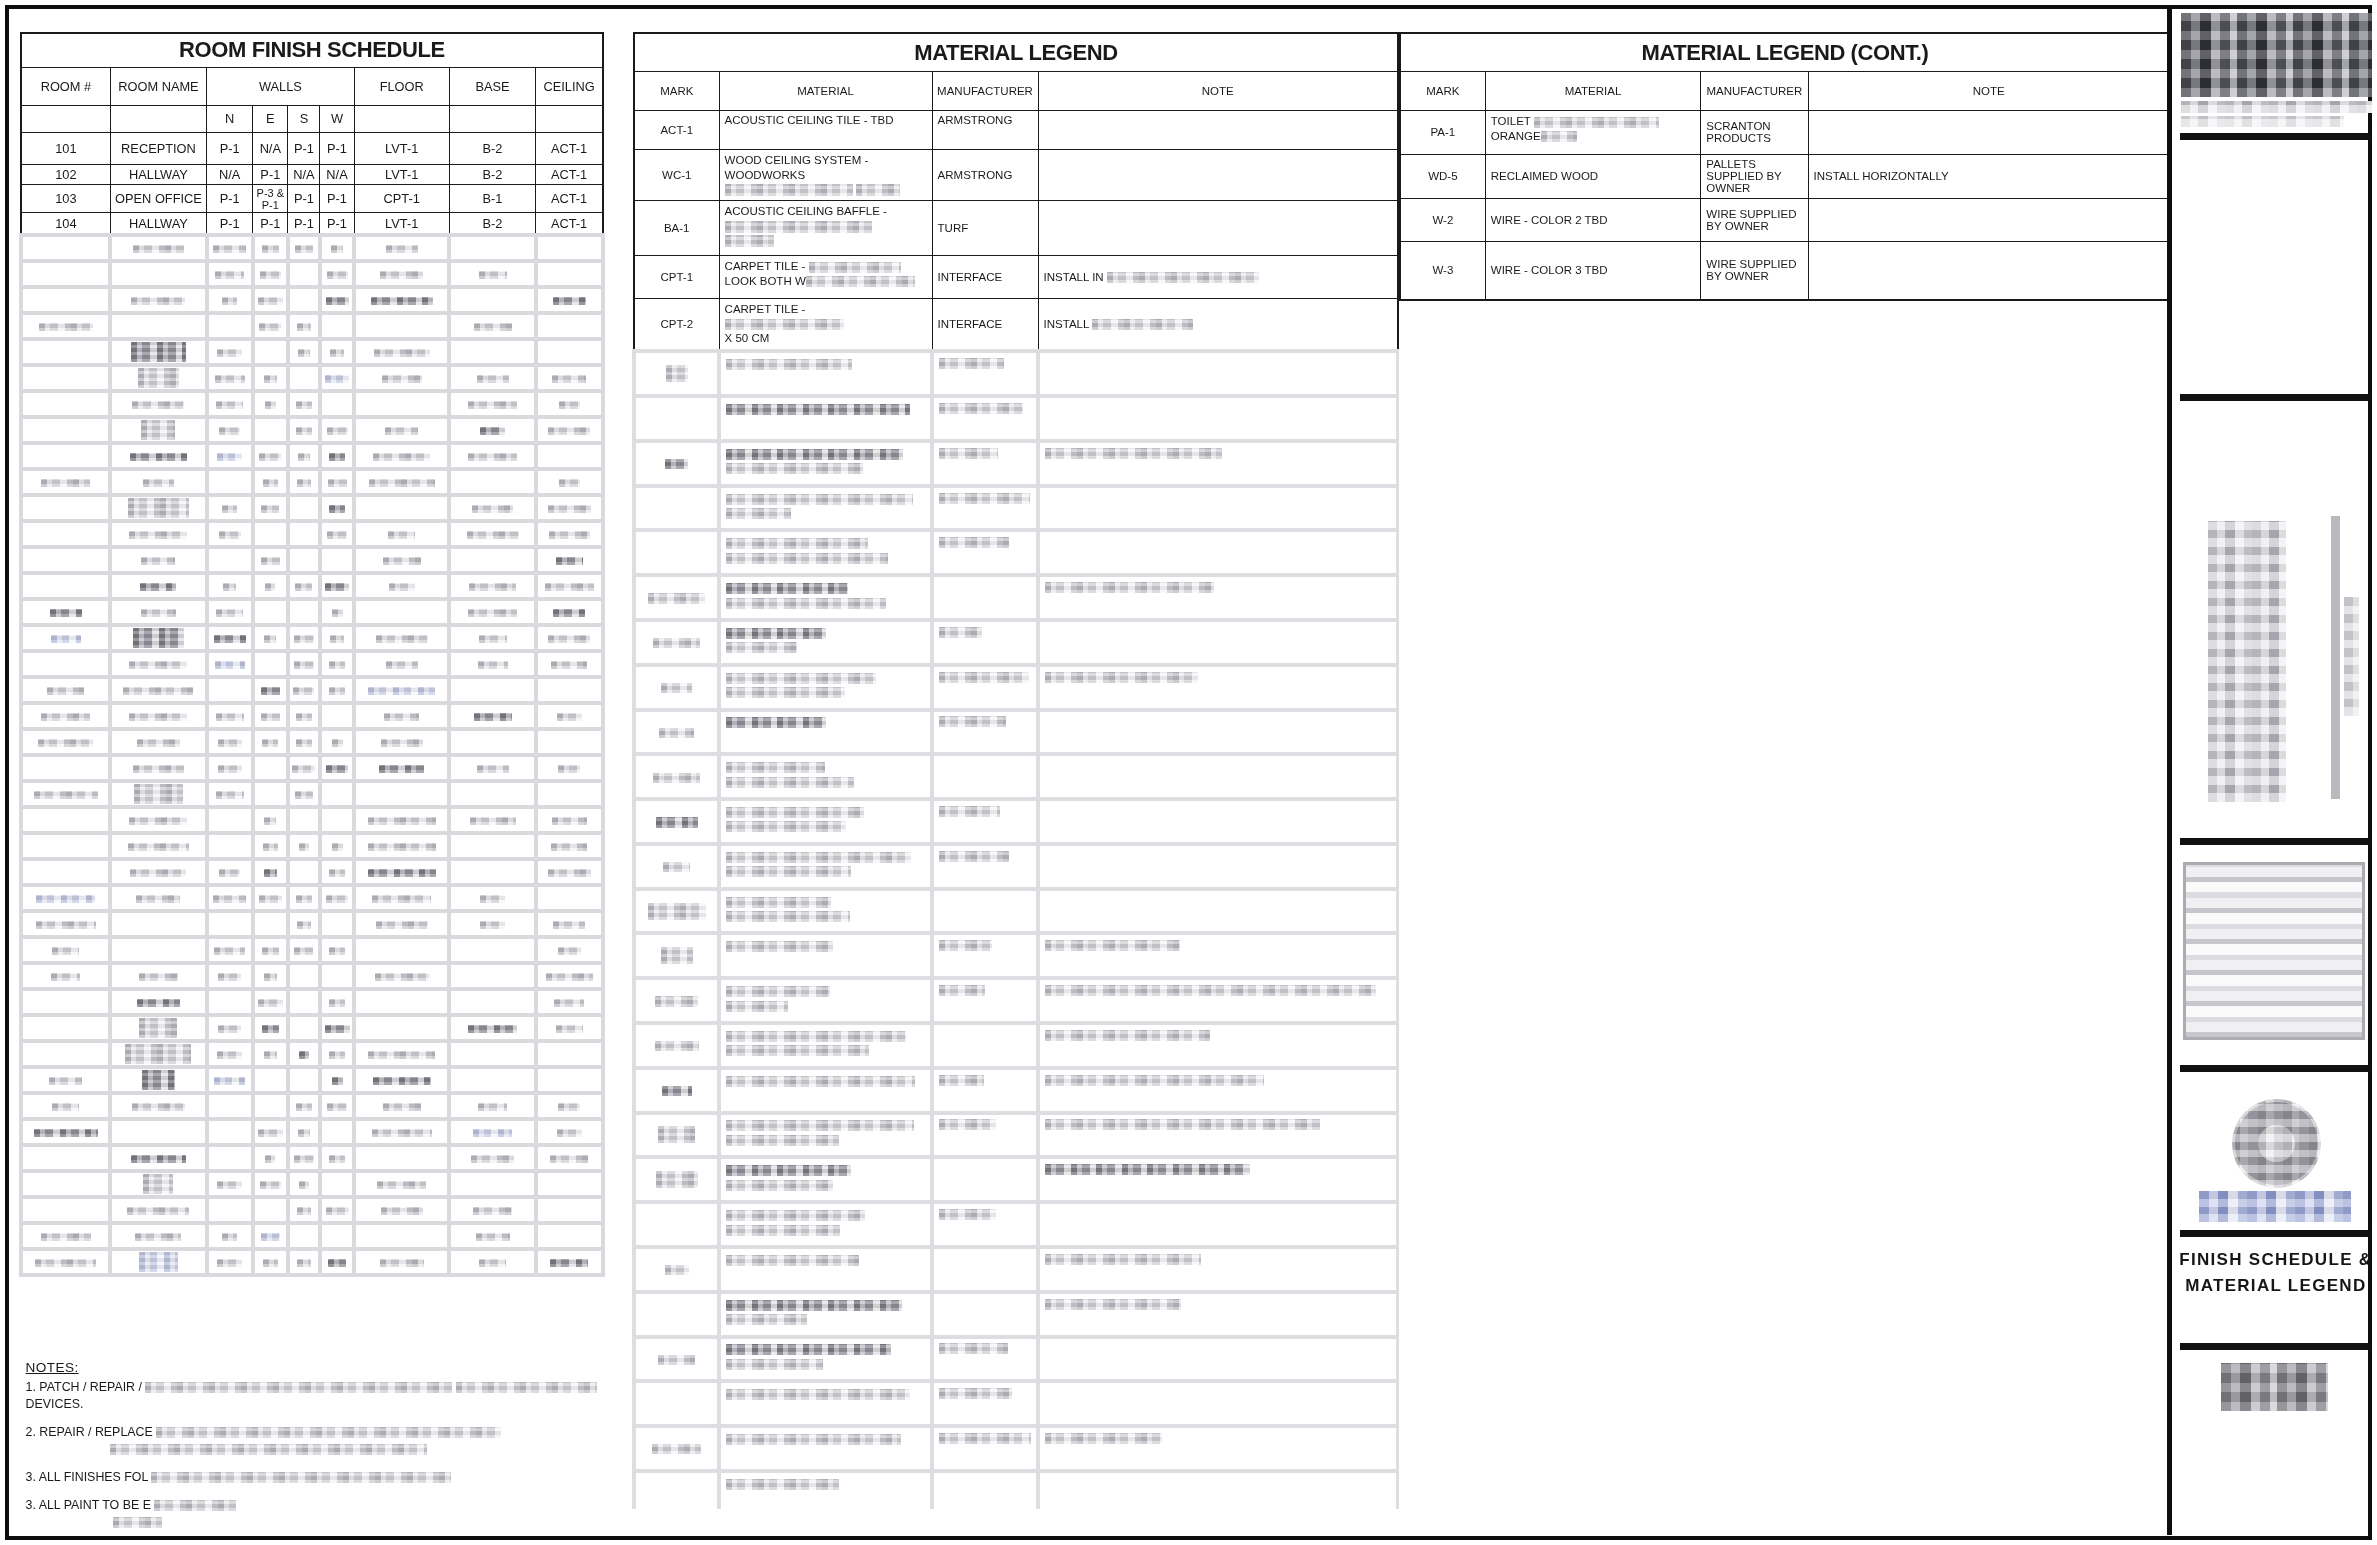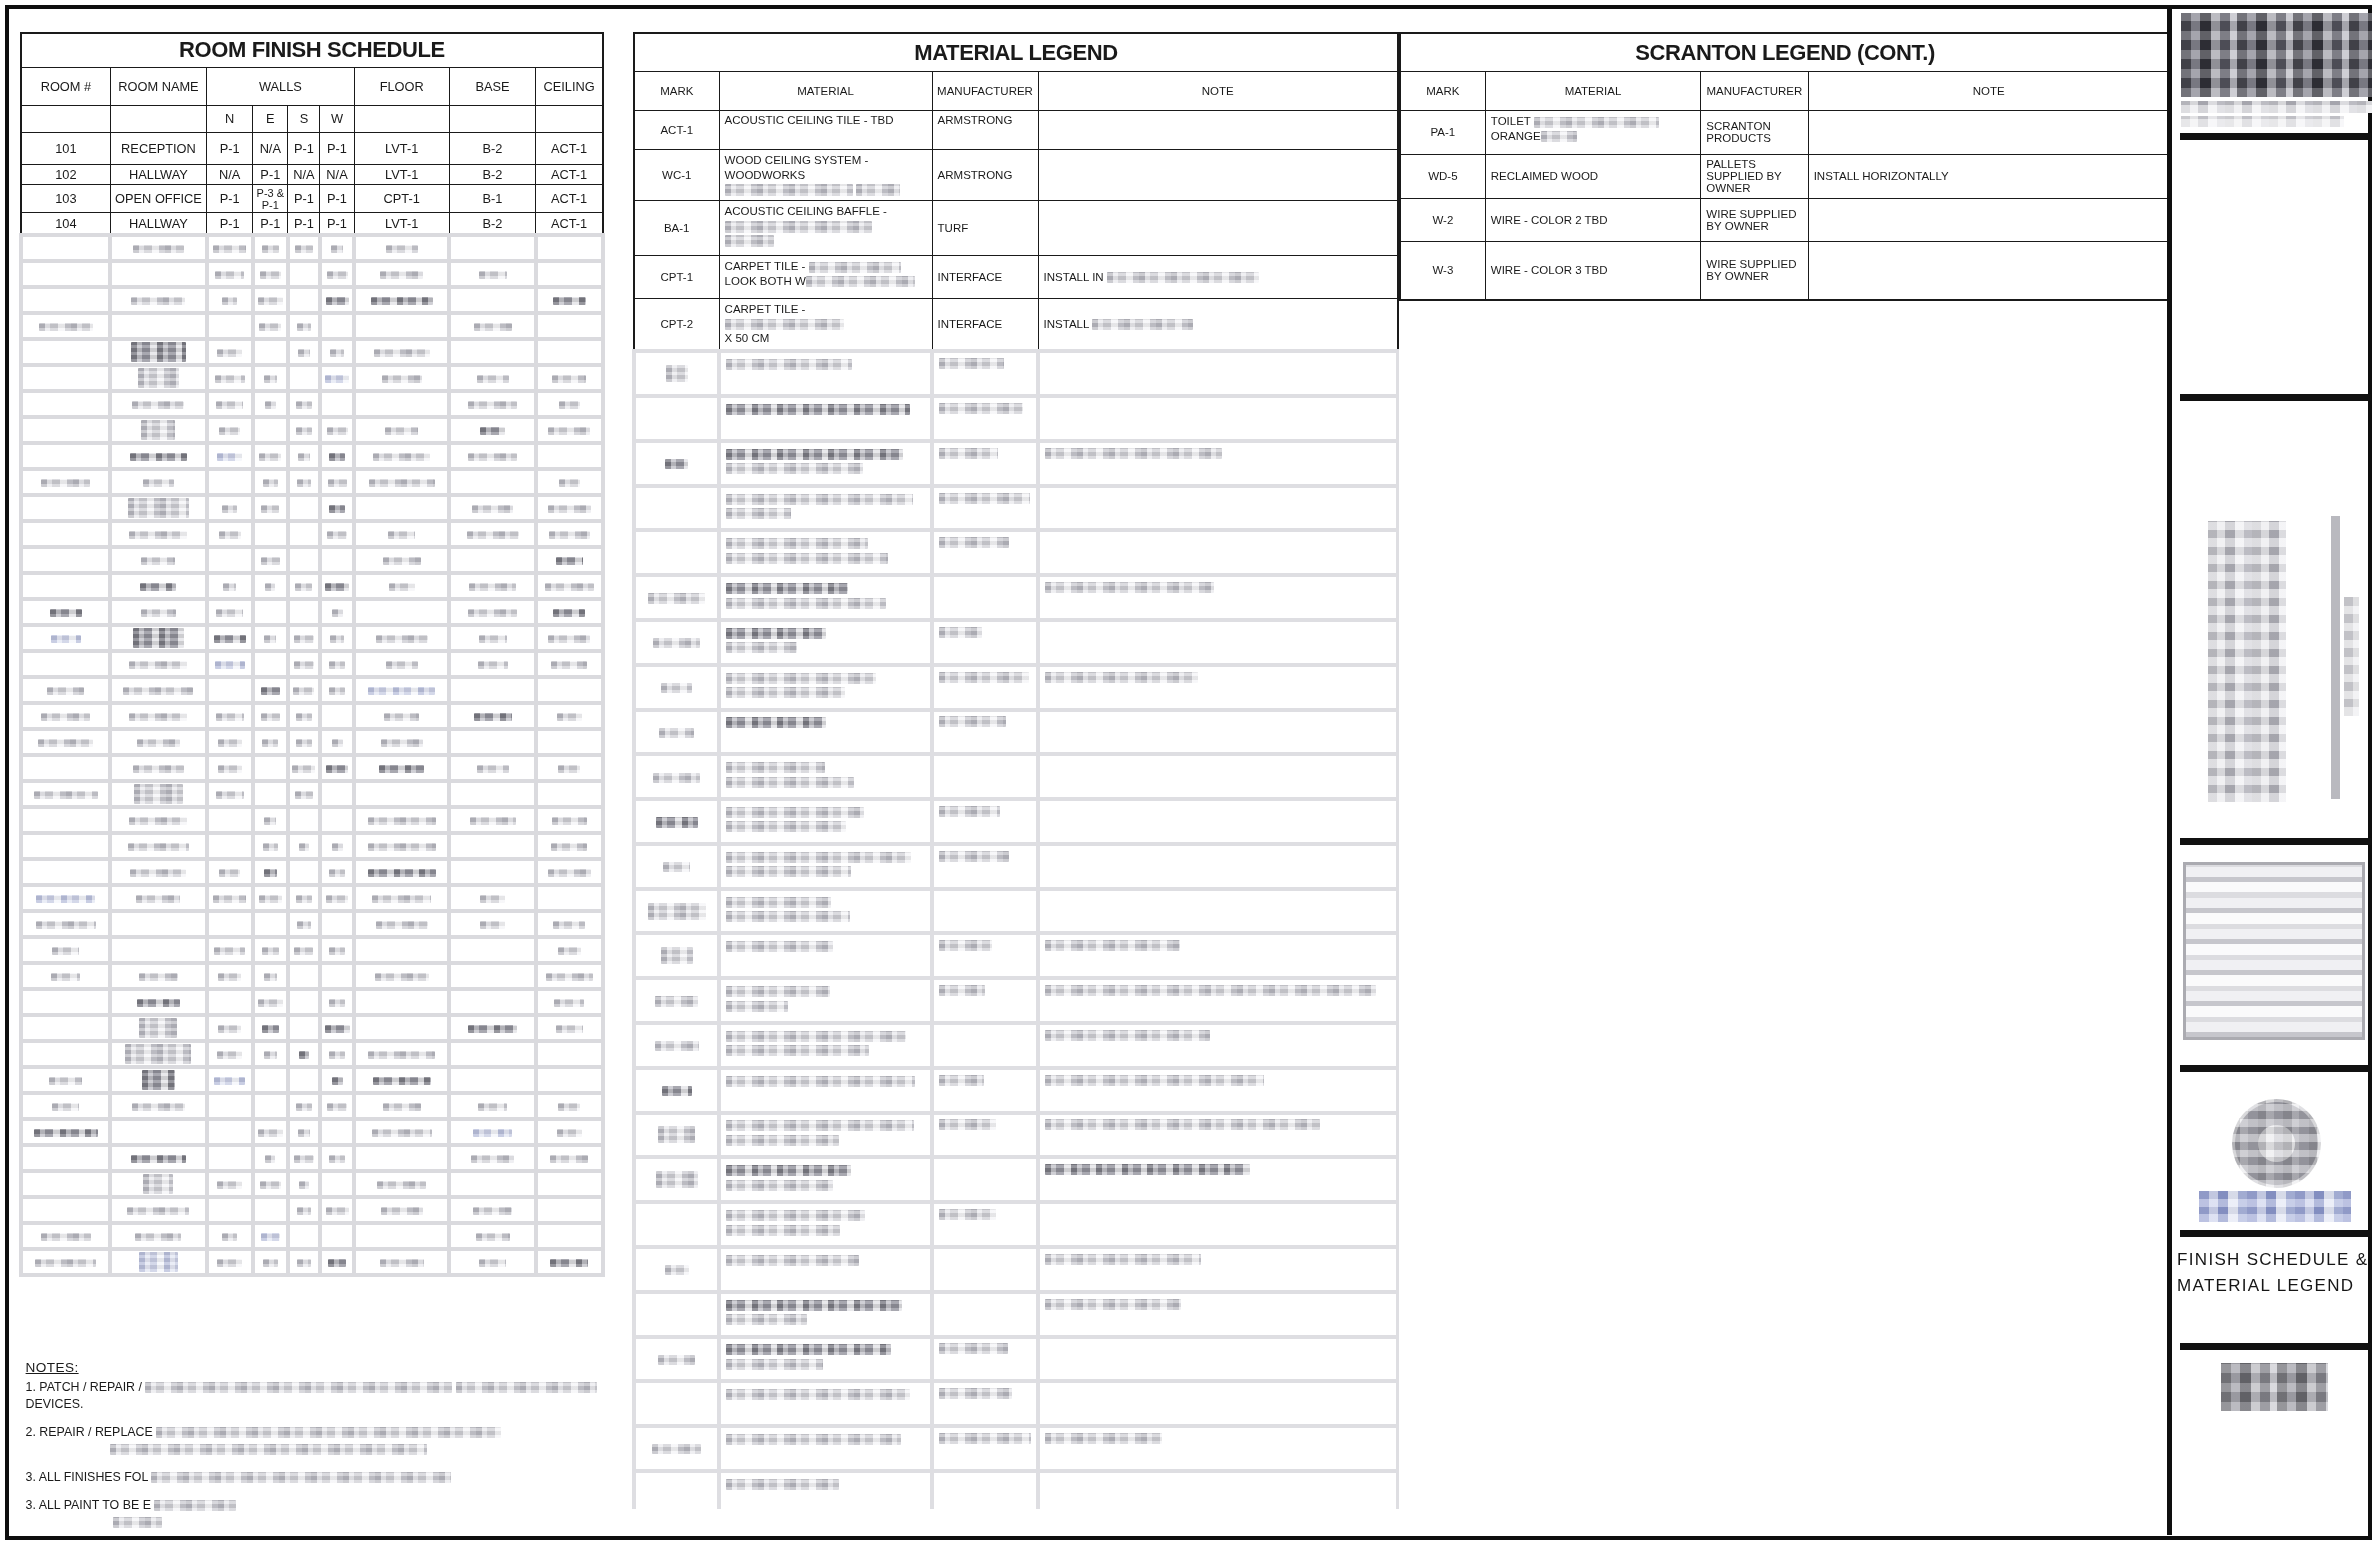--- a/index.html
+++ b/index.html
@@ -65,22 +65,22 @@
   .stack{line-height:14.5px;}
 
   
   .notes{position:absolute;left:25.6px;top:1359px;width:597px;font-size:12.4px;line-height:17px;}
   .notes-heading{font-size:13.6px;text-decoration:underline;margin-bottom:2.6px;letter-spacing:0.4px;}
   .note-item{margin:0 0 11px 0;}
 
   
   .sidebar{position:absolute;left:2167px;top:9.4px;width:206px;height:1526px;border-left:5.1px solid #0e0e0e;}
   .sb-div{position:absolute;left:7.7px;right:6.8px;height:6.8px;background:#111;}
-  .sb-title{position:absolute;left:5.1px;right:3.4px;font-size:17px;letter-spacing:1.3px;
-    line-height:25.6px;color:#161616;font-weight:400;}
+  .sb-title{position:absolute;left:5.1px;right:3.4px;text-align:center;font-size:17px;letter-spacing:1.3px;
+    line-height:25.6px;color:#161616;font-weight:700;}
   .stamp{position:absolute;border-radius:50%;
     background:
       repeating-linear-gradient(0deg, rgba(255,255,255,.35) 0 7.7px, rgba(0,0,0,.08) 7.7px 15.3px),
       repeating-linear-gradient(90deg, rgba(130,130,138,.5) 0 8.5px, rgba(210,210,216,.45) 8.5px 16px, rgba(160,160,170,.5) 16px 25.6px),
       radial-gradient(circle at 50% 50%, #ffffff 0 18px, #9e9ea6 19px 41px, #ffffff 42px);}
 </style>
 </head>
 <body>
 
 <div class="frame"></div>
@@ -949,21 +949,21 @@
   <table class="sched mleg">
     <colgroup>
         <col style="width:85px">
         <col style="width:215px">
         <col style="width:107px">
         <col style="width:361px">
       </colgroup>
     <thead>
       <tr>
           <td colspan="4" style="border:1.7px solid #1a1a1a;height:34px;">
-            <div class="tbl-title" style="border:none;padding:0;">SCRANTON LEGEND (CONT.)</div>
+            <div class="tbl-title" style="border:none;padding:0;">MATERIAL LEGEND (CONT.)</div>
           </td>
         </tr>
       <tr class="row-hd">
         <th>MARK</th>
         <th>MATERIAL</th>
         <th>MANUFACTURER</th>
         <th>NOTE</th>
       </tr>
     </thead>
     <tbody>

